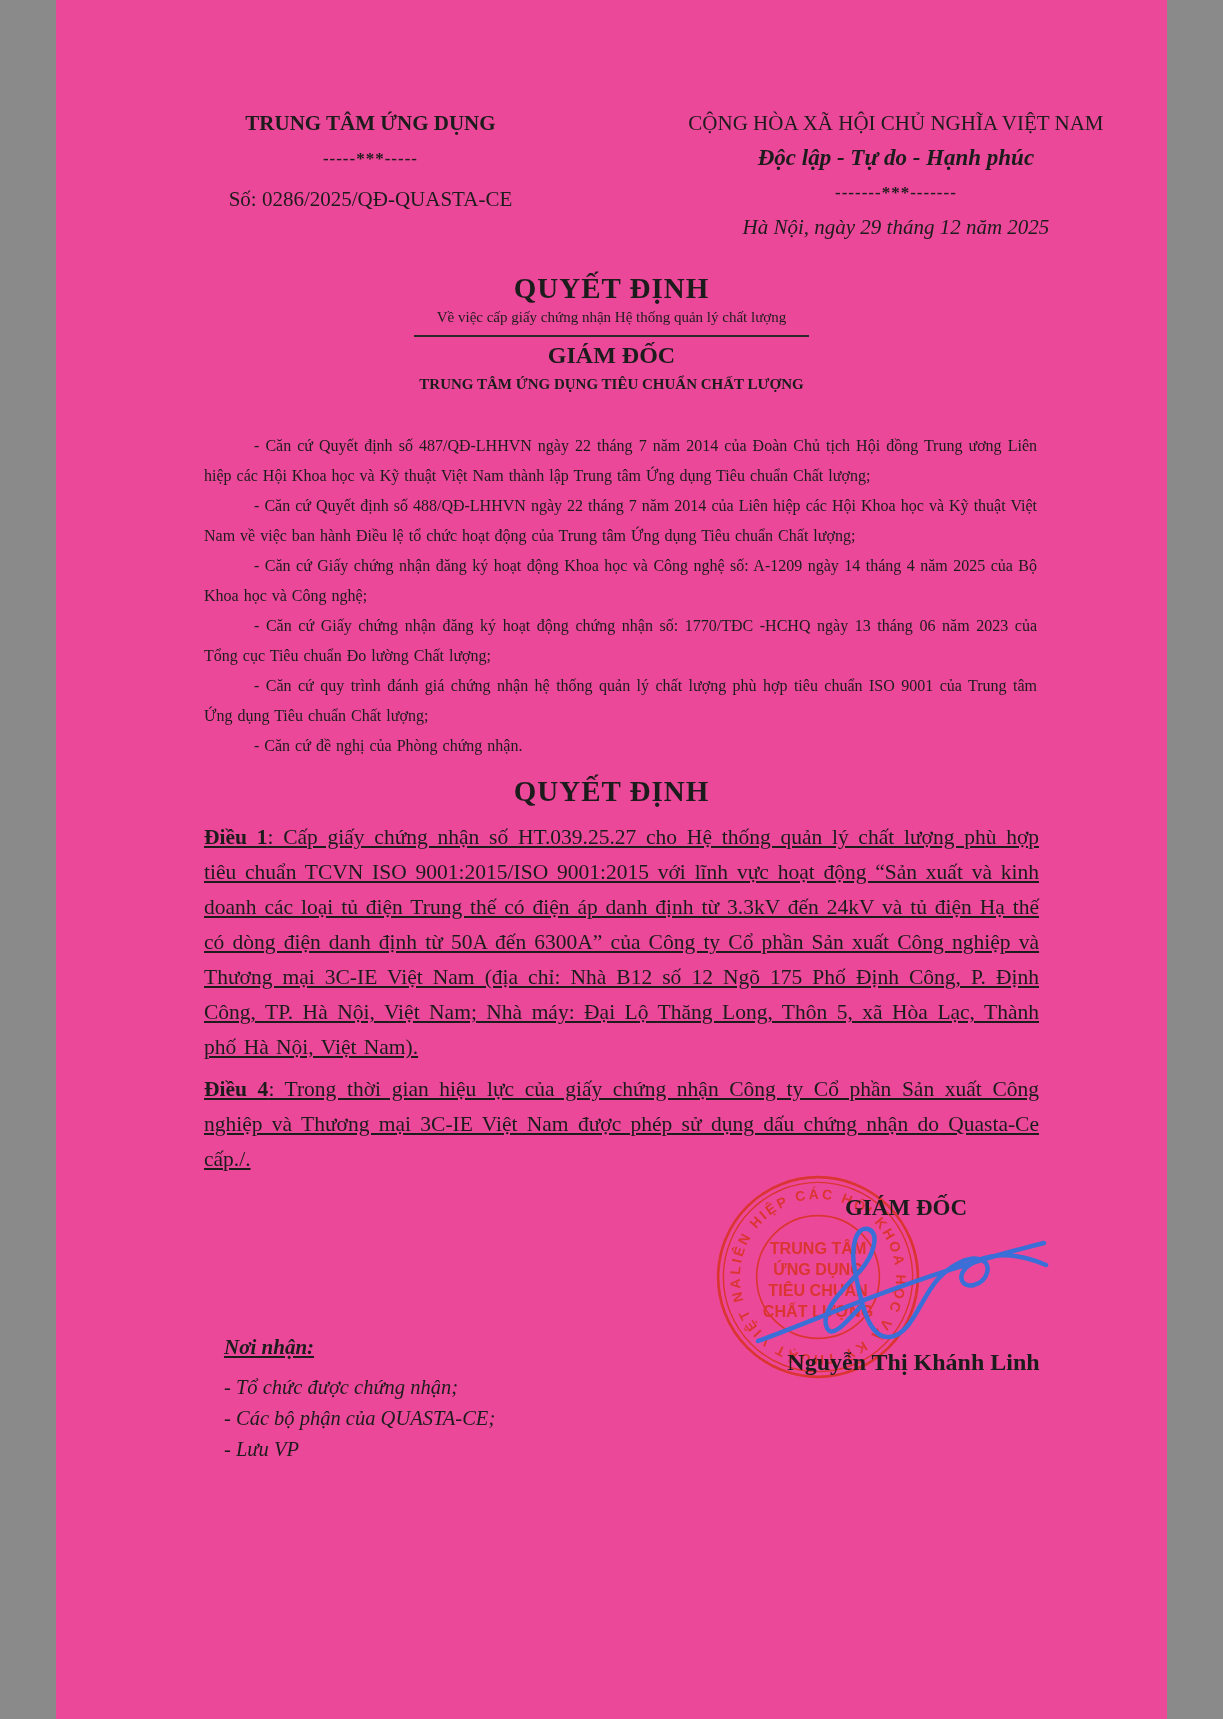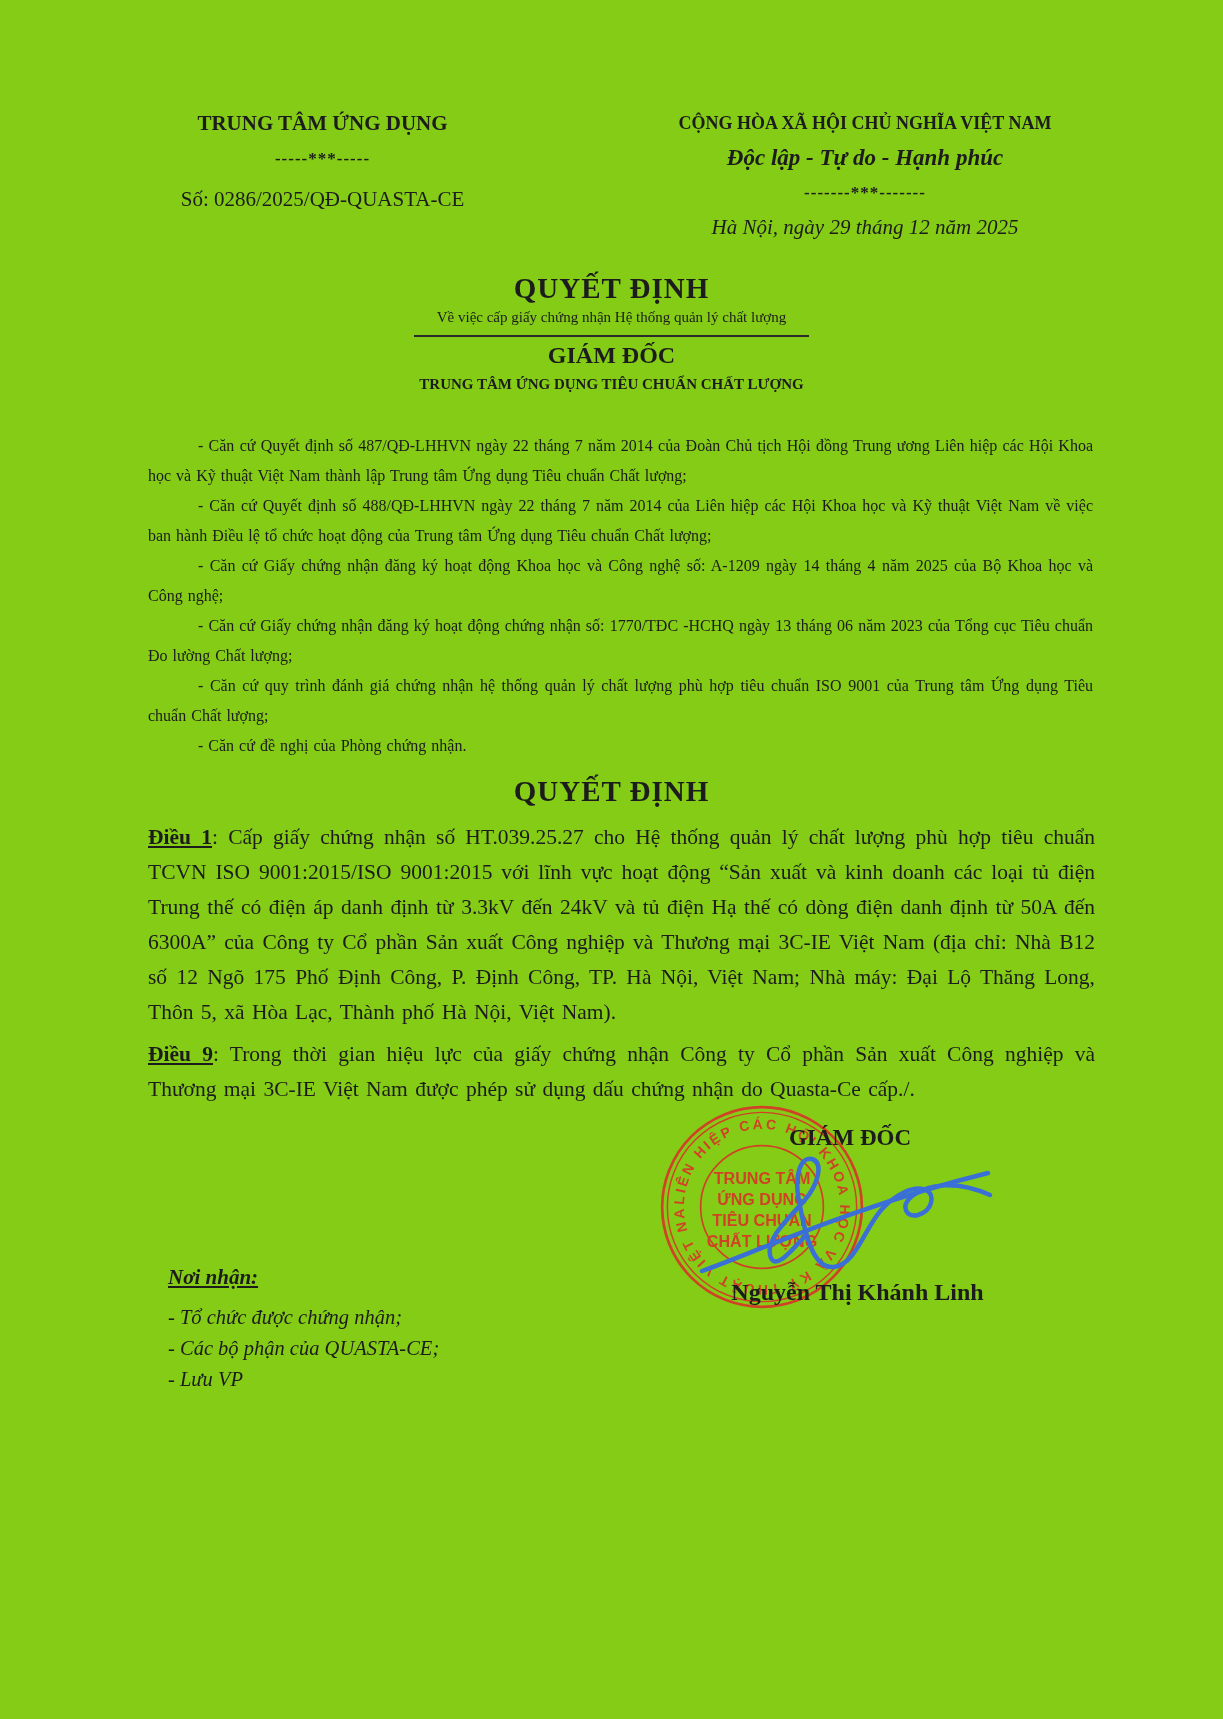--- a/index.html
+++ b/index.html
@@ -1,50 +1,50 @@
 <!DOCTYPE html>
 <html><head>
 <meta charset="utf-8">
 <style>
   html,body{margin:0;padding:0;background:#8a8a8a;}
   .page{
     position:relative;
-    width:1223px;height:1719px;
-    background:#84cc16;
+    width:1111px;height:1719px;
+    background:#ec4899;
     font-family:"Liberation Serif","DejaVu Serif",serif;
     color:#1c1c1c;
     overflow:hidden;
     margin:0 auto;
   }
   
   .header{display:flex;padding-top:110px;}
   .h-left{width:505px;margin-left:70px;text-align:center;}
   .h-right{width:560px;margin-left:10px;text-align:center;}
   .org-line{font-weight:bold;font-size:21px;line-height:27px;}
   .divider{font-weight:bold;font-size:17px;letter-spacing:1px;margin-top:12px;}
   .doc-number{font-size:21px;margin-top:18px;}
-  .nation{font-weight:bold;font-size:18px;line-height:26px;}
+  .nation{font-weight:normal;font-size:21px;line-height:26px;}
   .motto{font-weight:bold;font-style:italic;font-size:23px;margin-top:9px;}
   .date-line{font-style:italic;font-size:21px;margin-top:12px;}
   
   .title-block{text-align:center;margin-top:32px;}
   .title-main{font-weight:bold;font-size:29px;letter-spacing:1px;}
   .title-subject{font-weight:normal;font-size:15px;margin-top:4px;}
   .title-rule{width:395px;border:0;border-top:2.5px solid #2a2a2a;margin:9px auto 5px auto;}
   .title-role{font-weight:bold;font-size:24px;margin-top:3px;}
   .title-org{font-weight:bold;font-size:15px;margin-top:7px;}
   
   .recitals{margin:38px 130px 0 148px;}
   .recitals p{
     margin:0;font-size:16px;line-height:30px;
     text-align:justify;text-indent:50px;word-spacing:1px;
   }
   
   .decision-heading{text-align:center;font-weight:bold;font-size:29px;letter-spacing:1px;margin:14px 0 12px 0;}
-  .articles{margin:0 128px 10px 148px;}
+  .articles{margin:0 128px 10px 148px;text-decoration:underline;}
   .articles p{
     margin:0 0 7px 0;font-size:21.5px;line-height:35px;
     text-align:justify;word-spacing:2px;
   }
   .article-label{font-weight:bold;text-decoration:underline;}
   
   .footer{position:relative;height:420px;margin-top:4px;}
   .recipients{position:absolute;left:168px;top:104px;margin-top:44px;}
   .recipients-label{font-weight:bold;font-style:italic;font-size:21px;text-decoration:underline;}
   .recipients-list{margin-top:12px;}
@@ -87,21 +87,21 @@
     <p>- Căn cứ Giấy chứng nhận đăng ký hoạt động Khoa học và Công nghệ số: A-1209 ngày 14 tháng 4 năm 2025 của Bộ Khoa học và Công nghệ;</p>
     <p>- Căn cứ Giấy chứng nhận đăng ký hoạt động chứng nhận số: 1770/TĐC -HCHQ ngày 13 tháng 06 năm 2023 của Tổng cục Tiêu chuẩn Đo lường Chất lượng;</p>
     <p>- Căn cứ quy trình đánh giá chứng nhận hệ thống quản lý chất lượng phù hợp tiêu chuẩn ISO 9001 của Trung tâm Ứng dụng Tiêu chuẩn Chất lượng;</p>
     <p>- Căn cứ đề nghị của Phòng chứng nhận.</p>
   </div>
 
   <div class="decision-heading">QUYẾT ĐỊNH</div>
 
   <div class="articles">
     <p><span class="article-label">Điều 1</span><span>: Cấp giấy chứng nhận số HT.039.25.27 cho Hệ thống quản lý chất lượng phù hợp tiêu chuẩn TCVN ISO 9001:2015/ISO 9001:2015 với lĩnh vực hoạt động “Sản xuất và kinh doanh các loại tủ điện Trung thế có điện áp danh định từ 3.3kV đến 24kV và tủ điện Hạ thế có dòng điện danh định từ 50A đến 6300A” của Công ty Cổ phần Sản xuất Công nghiệp và Thương mại 3C-IE Việt Nam (địa chỉ: Nhà B12 số 12 Ngõ 175 Phố Định Công, P. Định Công,  TP. Hà Nội, Việt Nam; Nhà máy: Đại Lộ Thăng Long, Thôn 5, xã Hòa Lạc, Thành phố Hà Nội, Việt Nam).</span></p>
-    <p><span class="article-label">Điều 9</span><span>: Trong thời gian hiệu lực của giấy chứng nhận Công ty Cổ phần Sản xuất Công nghiệp và Thương mại 3C-IE Việt Nam được phép sử dụng dấu chứng nhận do Quasta-Ce cấp./.</span></p>
+    <p><span class="article-label">Điều 4</span><span>: Trong thời gian hiệu lực của giấy chứng nhận Công ty Cổ phần Sản xuất Công nghiệp và Thương mại 3C-IE Việt Nam được phép sử dụng dấu chứng nhận do Quasta-Ce cấp./.</span></p>
   </div>
 
   <div class="footer">
 
     <div class="recipients">
       <div class="recipients-label">Nơi nhận:</div>
       <div class="recipients-list">
         <div class="recipient-item">- Tổ chức được chứng nhận;</div>
         <div class="recipient-item">- Các bộ phận của QUASTA-CE;</div>
         <div class="recipient-item">- Lưu VP</div>

